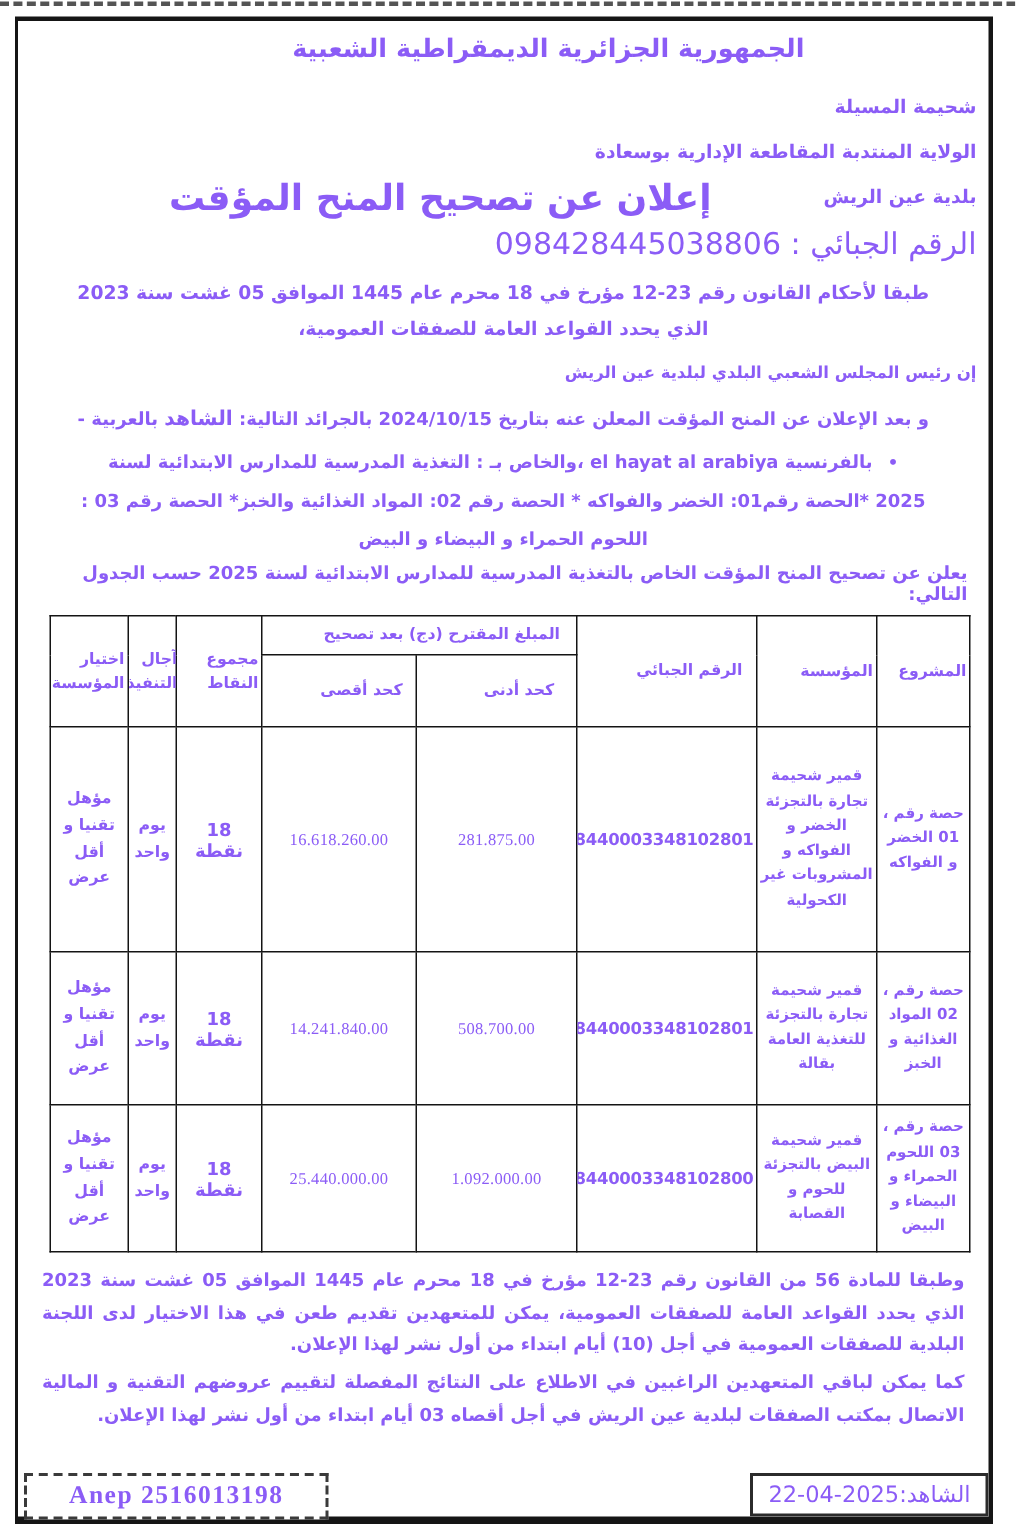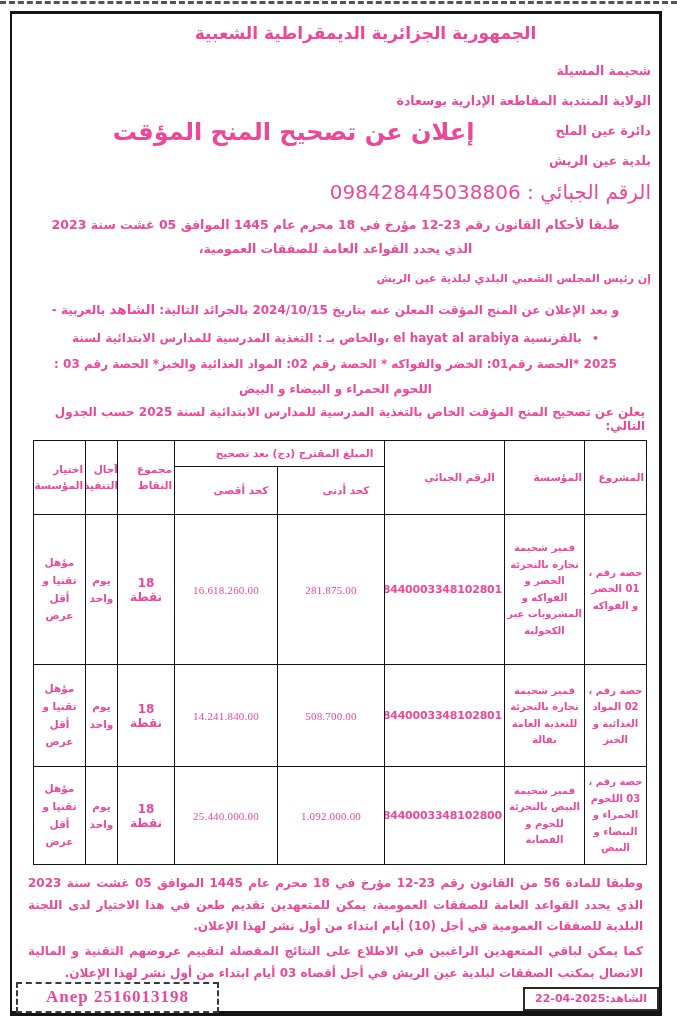--- a/index.html
+++ b/index.html
@@ -1,21 +1,21 @@
 <!DOCTYPE html>
 <html lang="ar" dir="rtl"><head>
 <meta charset="utf-8">
 <style>
   html,body{margin:0;padding:0;background:#ffffff;}
   .page{
     position:relative;
     width:677px;height:1024px;
     background:#fff;
     font-family:"DejaVu Sans",sans-serif;
-    color:#ec4899;
+    color:#8b5cf6;
     overflow:hidden;
     direction:rtl;
   }
   .scan-top{
     position:absolute;top:1px;left:0;width:100%;height:0;
     border-top:3px dashed #2a2a2a;opacity:.8;
   }
   .frame{
     position:absolute;top:11px;left:10px;right:15px;bottom:8px;
     border:2px solid #151515;
@@ -89,37 +89,36 @@
     border:2px dashed #3a3a3a;
     padding:3px 28px 4px;
     font-family:"Liberation Serif",serif;
     font-weight:bold;font-size:17px;letter-spacing:1px;
     direction:ltr;background:#fff;
   }
   .date-box{
     position:absolute;right:18px;bottom:13px;
     border:2px solid #2b2b2b;
     padding:3px 10px 4px;
-    font-weight:bold;font-size:11px;background:#fff;
+    font-weight:normal;font-size:15px;background:#fff;
   }
 </style>
 </head>
 <body>
 
 <div class="page">
   <div class="scan-top"></div>
 
   <div class="frame">
 
     <div class="republic-title">الجمهورية الجزائرية الديمقراطية الشعبية</div>
 
     <div class="authority-block">
       <div>شحيمة المسيلة</div>
       <div>الولاية المنتدبة المقاطعة الإدارية بوسعادة</div>
-      <div>دائرة عين الملح</div>
       <div>بلدية عين الريش</div>
     </div>
 
     <div class="tax-line">
       <span>الرقم الجبائي :</span>
       <span class="num">098428445038806</span>
     </div>
 
     <div class="law-paragraph">طبقا لأحكام القانون رقم 23-12 مؤرخ في 18 محرم عام 1445 الموافق 05 غشت سنة 2023 الذي يحدد القواعد العامة للصفقات العمومية،</div>
 

